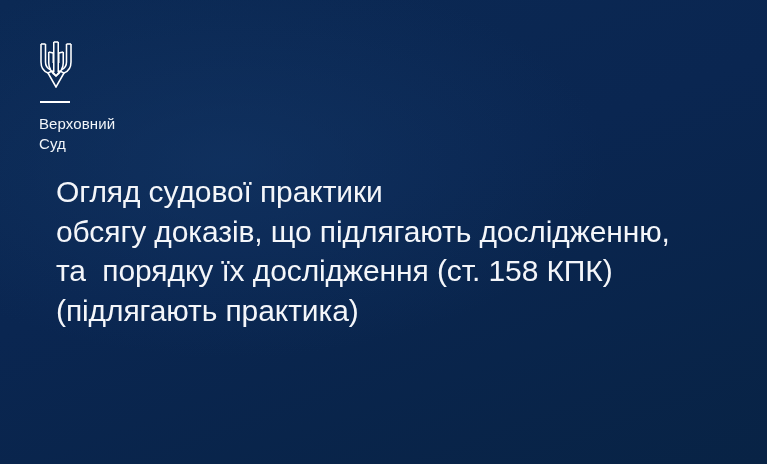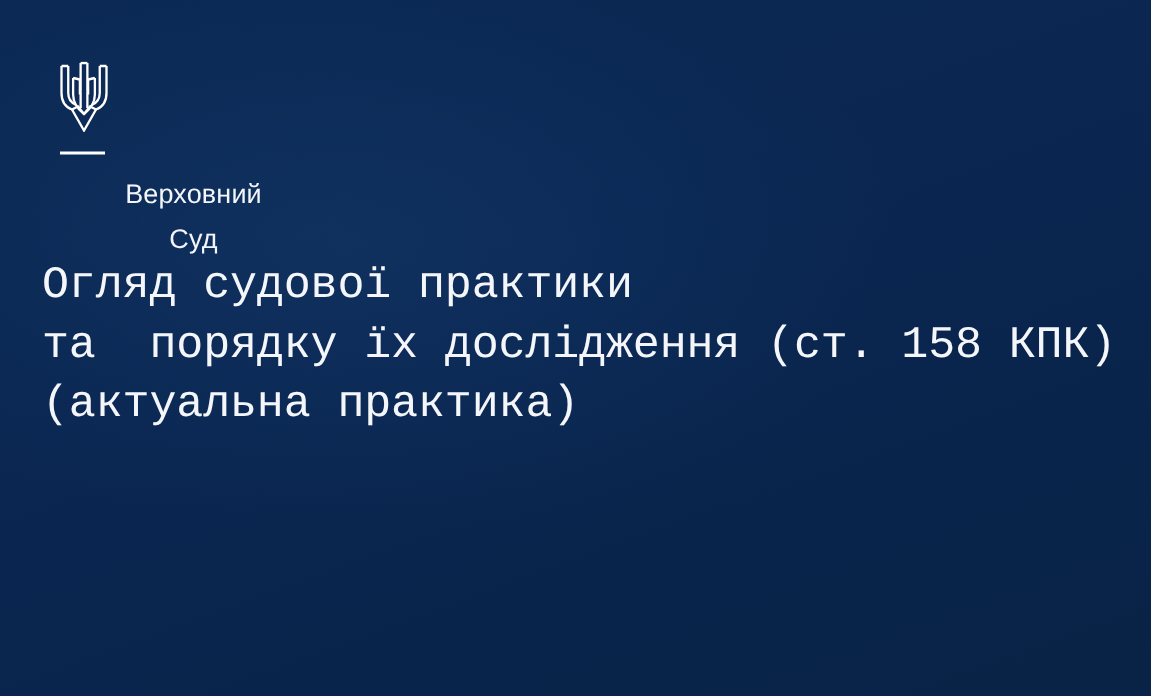--- a/index.html
+++ b/index.html
@@ -47,34 +47,32 @@
     width: 30px;
     height: 2px;
     background: #ffffff;
     margin: 13px 0 0 1px;
     border: 0;
   }
 
   .logo-name {
     margin-top: 11px;
     color: #f2f5f9;
-    font-size: 18px;
-    line-height: 30px;
+    font-size: 15px;
+    line-height: 20px;
     letter-spacing: 0.1px;
     white-space: pre-line;
-    text-align: center;
   }
 
   
   .title-block {
     position: absolute;
-    left: 28px;
+    left: 56px;
     top: 172px;
     right: 30px;
-    font-family: Liberation Mono, monospace;
   }
 
   .title-line {
     color: #f4f6fa;
     font-size: 30px;
     line-height: 39.5px;
     letter-spacing: -0.1px;
     white-space: pre;
   }
 </style>
@@ -116,17 +114,18 @@
     </span>
 
     <hr class="logo-divider">
 
     <div class="logo-name">Верховний
 Суд</div>
   </div>
 
   <div class="title-block">
     <div class="title-line">Огляд судової практики</div>
+    <div class="title-line">обсягу доказів, що підлягають дослідженню,</div>
     <div class="title-line">та  порядку їх дослідження (ст. 158 КПК)</div>
-    <div class="title-line">(актуальна практика)</div>
+    <div class="title-line">(підлягають практика)</div>
   </div>
 
 </div>
 
 </body></html>

